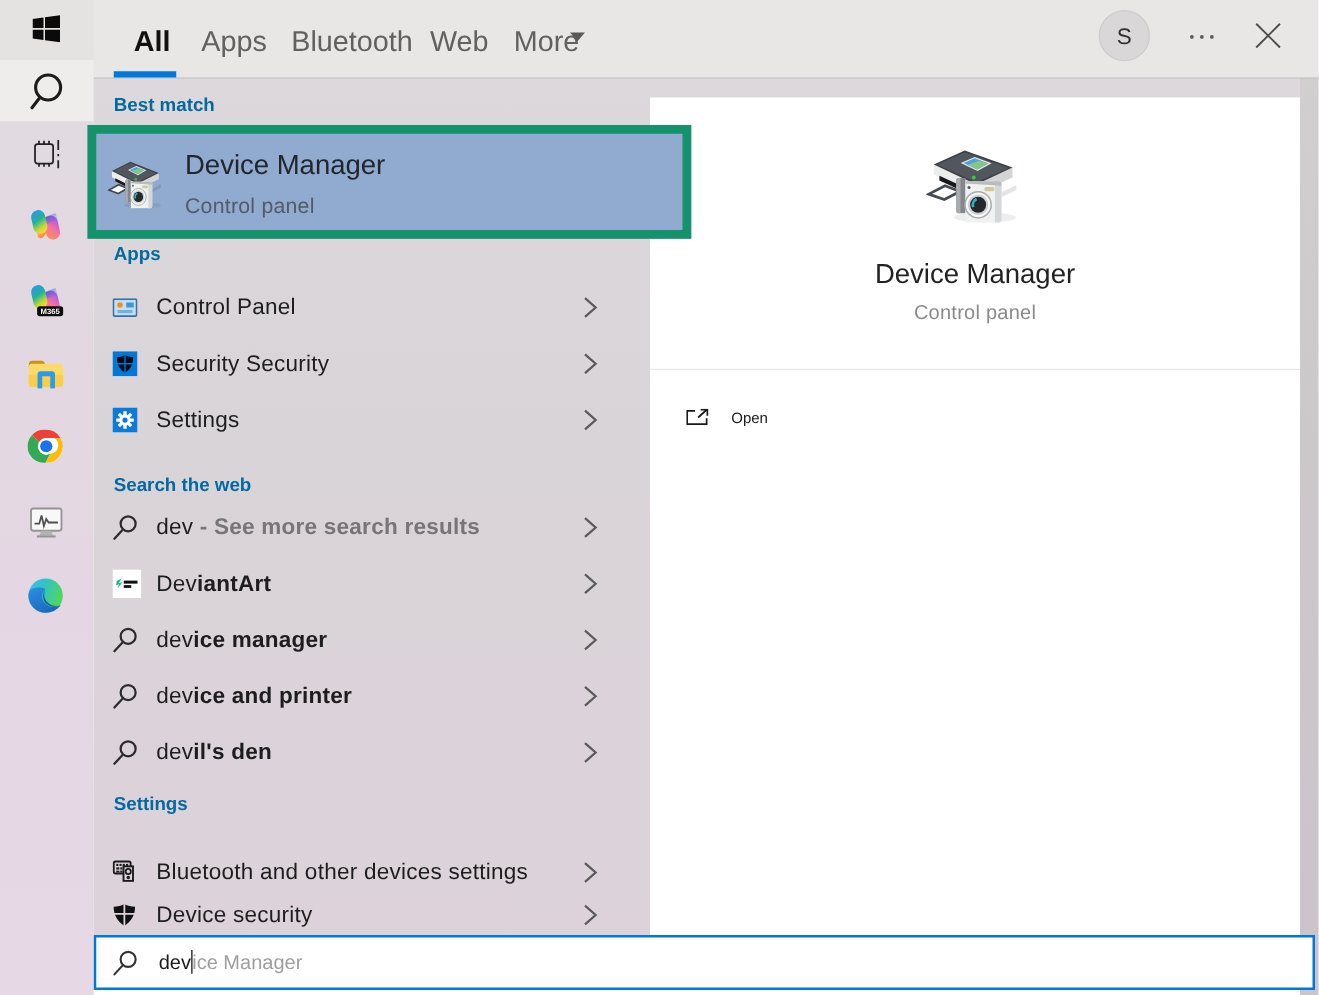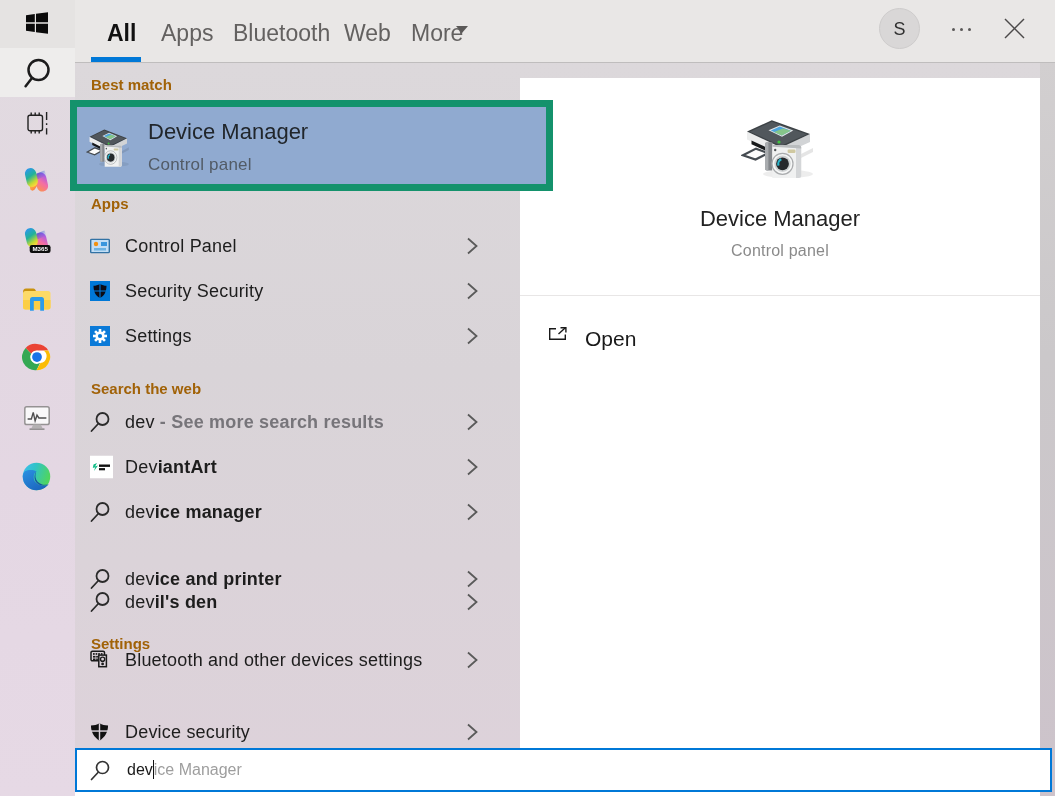--- a/index.html
+++ b/index.html
@@ -20,37 +20,37 @@
 .tab { position:absolute; top:20px; font-size:23px; color:#636160; letter-spacing:0; }
 #tab-all { left:107px; color:#111; font-weight:bold; }
 #tab-underline { left:91px; top:57px; width:50px; height:5px; background:#0078d7; }
 #tri { left:456px; top:26px; width:0; height:0; border-left:6.5px solid transparent; border-right:6.5px solid transparent; border-top:7.5px solid #5b5958; }
 
 
 #avatar { left:879px; top:8px; width:41px; height:41px; border-radius:50%; background:#d9d7d7; border:1px solid #cecccc; text-align:center; line-height:40px; font-size:18px; color:#303030; }
 .dot { width:3px; height:3px; border-radius:50%; background:#5a5858; top:28px; }
 
 
-.hdr { position:absolute; left:91px; font-size:15px; font-weight:bold; color:#a16207; }
+.hdr { position:absolute; left:91px; font-size:15px; font-weight:bold; color:#0369a1; }
 .row { position:absolute; left:75px; width:446px; height:45px; }
 .ricon { position:absolute; left:15px; top:50%; transform:translateY(-50%); }
 .rtext { position:absolute; left:50px; top:50%; transform:translateY(-50%); font-size:18px; color:#1d1d1d; white-space:nowrap; letter-spacing:0.2px; }
 .chev { position:absolute; left:391px; top:50%; transform:translateY(-50%); }
 .gr { color:#77757a;font-weight:bold; }
 
 
 #bestbox { left:70px; top:100px; width:483px; height:91px; border:7px solid #14926c; background:#90aad0; }
 #bm-title { left:148px; top:119px; font-size:22px; color:#21262b; }
 #bm-sub { left:148px; top:154.5px; font-size:17px; color:#525b66; letter-spacing:0.2px; }
 
 
 #rp-title { left:520px; top:206px; width:520px; text-align:center; font-size:22px; color:#222; }
 #rp-sub { left:520px; top:241.5px; width:520px; text-align:center; font-size:16px; color:#8a8a8a; letter-spacing:0.2px; }
 #rp-sep { left:520px; top:295px; width:520px; height:1px; background:#e8e6e6; }
-#rp-open-text { left:585px; top:327px; font-size:21px; color:#191919; }
+#rp-open-text { left:585px; top:327px; font-size:12px; color:#191919; }
 
 
 #searchbox { left:75px; top:748px; width:977px; height:44px; background:#fff; border:2px solid #0078d7; }
 #sb-text { left:127px; top:760px; font-size:16px; color:#1a1a1a; white-space:nowrap; }
 #sb-text .ph { color:#9e9e9e; }
 #cursor { display:inline-block; width:1px; height:19px; background:#111; vertical-align:-4px; }
 </style>
 </head>
 <body>
 <div id="strip" class="abs"></div>
@@ -257,42 +257,42 @@
 <div class="row" style="top:489px">
   <svg class="ricon" width="21" height="21" viewBox="0 0 21 21">
     <circle cx="12.5" cy="7.5" r="6" fill="none" stroke="#2b2b2b" stroke-width="1.8"></circle>
     <line x1="8" y1="12.5" x2="1.5" y2="19.5" stroke="#2b2b2b" stroke-width="1.8" stroke-linecap="round"></line>
   </svg>
   <span class="rtext">dev<b>ice manager</b></span>
   <svg class="chev" width="13" height="19" viewBox="0 0 13 19">
       <path d="M2 2 L10.5 9.5 L2 17" fill="none" stroke="#5a5a5a" stroke-width="1.8"></path>
     </svg>
 </div>
-<div class="row" style="top:556px">
+<div class="row" style="top:534px">
   <svg class="ricon" width="21" height="21" viewBox="0 0 21 21">
     <circle cx="12.5" cy="7.5" r="6" fill="none" stroke="#2b2b2b" stroke-width="1.8"></circle>
     <line x1="8" y1="12.5" x2="1.5" y2="19.5" stroke="#2b2b2b" stroke-width="1.8" stroke-linecap="round"></line>
   </svg>
   <span class="rtext">dev<b>ice and printer</b></span>
   <svg class="chev" width="13" height="19" viewBox="0 0 13 19">
       <path d="M2 2 L10.5 9.5 L2 17" fill="none" stroke="#5a5a5a" stroke-width="1.8"></path>
     </svg>
 </div>
 <div class="row" style="top:579px">
   <svg class="ricon" width="21" height="21" viewBox="0 0 21 21">
     <circle cx="12.5" cy="7.5" r="6" fill="none" stroke="#2b2b2b" stroke-width="1.8"></circle>
     <line x1="8" y1="12.5" x2="1.5" y2="19.5" stroke="#2b2b2b" stroke-width="1.8" stroke-linecap="round"></line>
   </svg>
   <span class="rtext">dev<b>il's den</b></span>
   <svg class="chev" width="13" height="19" viewBox="0 0 13 19">
       <path d="M2 2 L10.5 9.5 L2 17" fill="none" stroke="#5a5a5a" stroke-width="1.8"></path>
     </svg>
 </div>
 
-<div class="row" style="top:637px">
+<div class="row" style="top:675px">
   <svg class="ricon" width="21" height="21" viewBox="0 0 21 21">
     <g fill="none" stroke="#1a1a1a" stroke-width="1.5">
       <rect x="1" y="1.7" width="13.5" height="9.6" rx="1.4"></rect>
       <rect x="8.8" y="5.6" width="7.6" height="11.6" fill="#ddd4dc"></rect>
     </g>
     <g fill="#1a1a1a">
       <rect x="3" y="3.6" width="1.7" height="1.7"></rect>
         <rect x="5.6" y="3.6" width="1.7" height="1.7"></rect>
         <rect x="8.2" y="3.6" width="1.7" height="1.7"></rect>
         <rect x="10.8" y="3.6" width="1.7" height="1.7"></rect>

